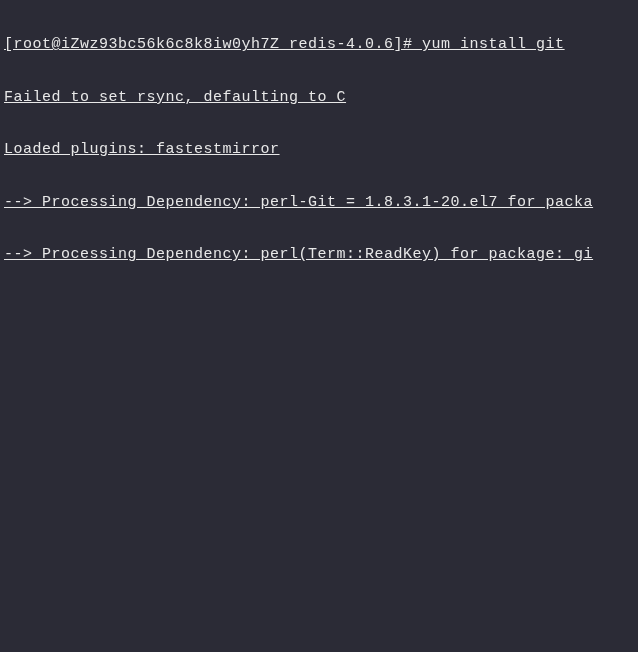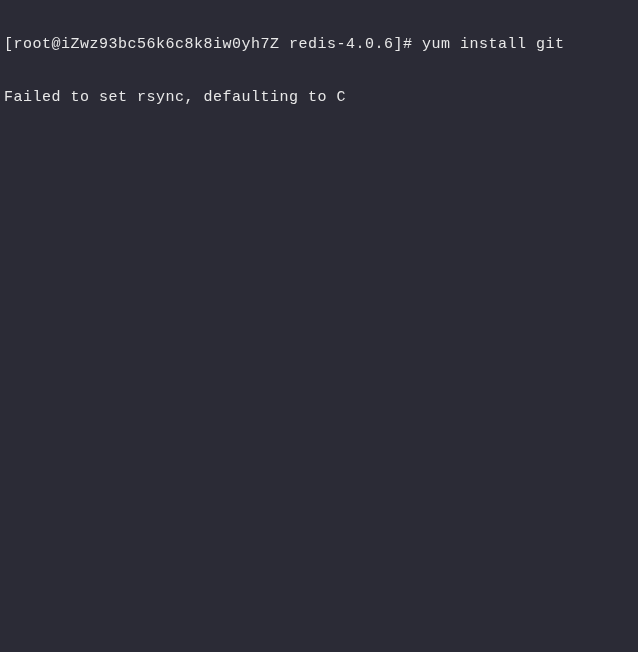--- a/index.html
+++ b/index.html
@@ -18,28 +18,32 @@
       height: 652px;
       overflow: hidden;
       letter-spacing: 0.5px;
     }
     .terminal {
       white-space: pre-wrap;
       word-break: break-all;
     }
     .line {
       display: block;
+      text-decoration: underline;
     }
   </style>
 </head>
 <body>
 
 <div class="terminal">
 <span class="line">[root@iZwz93bc56k6c8k8iw0yh7Z redis-4.0.6]# yum install git</span>
 <span class="line">Failed to set rsync, defaulting to C</span>
+<span class="line">Loaded plugins: fastestmirror</span>
+<span class="line">--&gt; Processing Dependency: perl-Git = 1.8.3.1-20.el7 for packa</span>
+<span class="line">--&gt; Processing Dependency: perl(Term::ReadKey) for package: gi</span>
 
 
 
 
 
 
 
 
 
 

